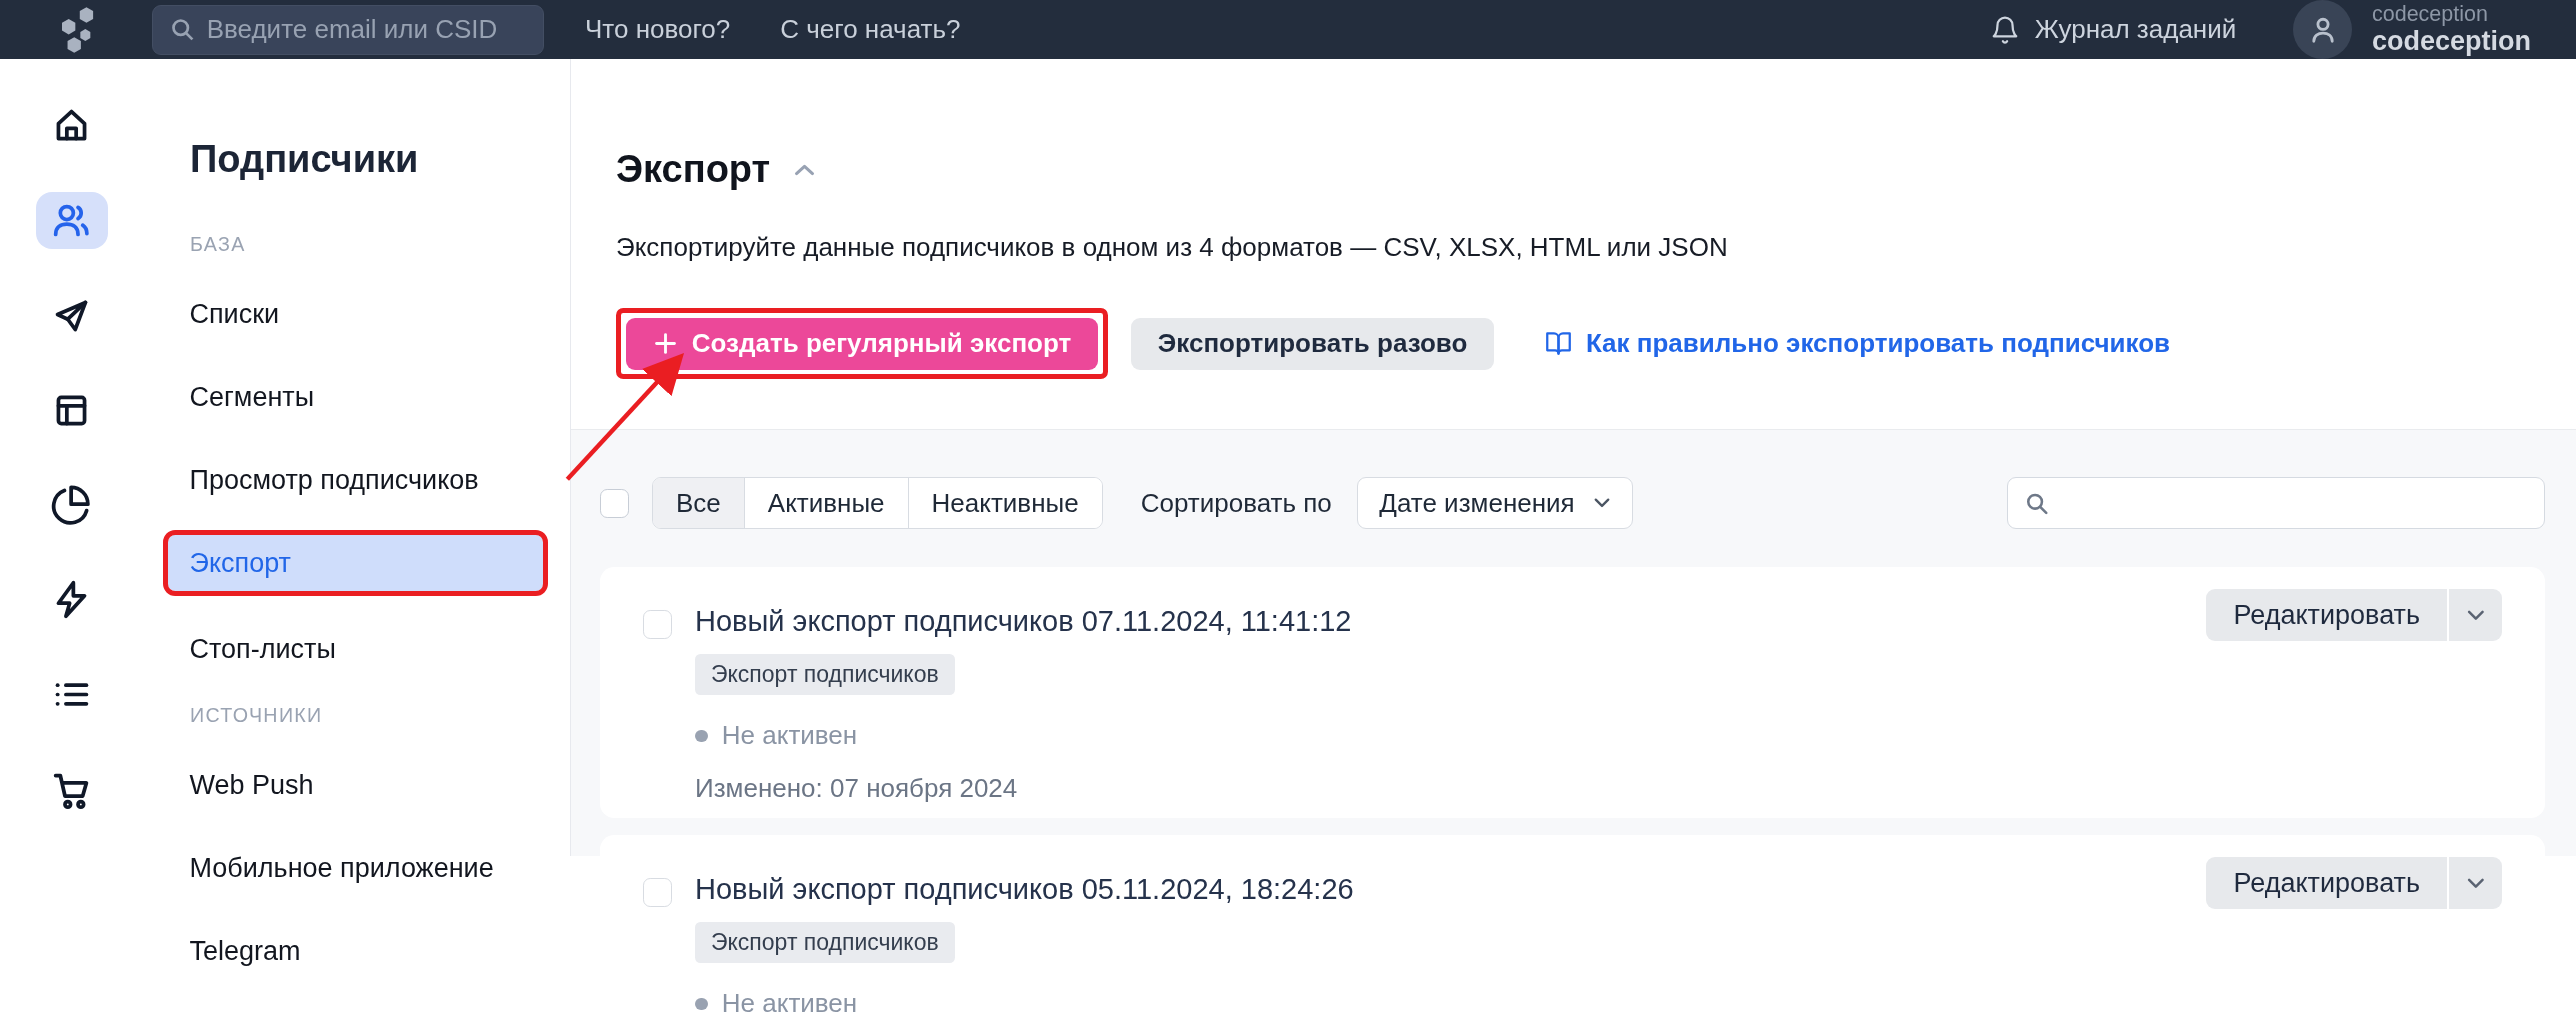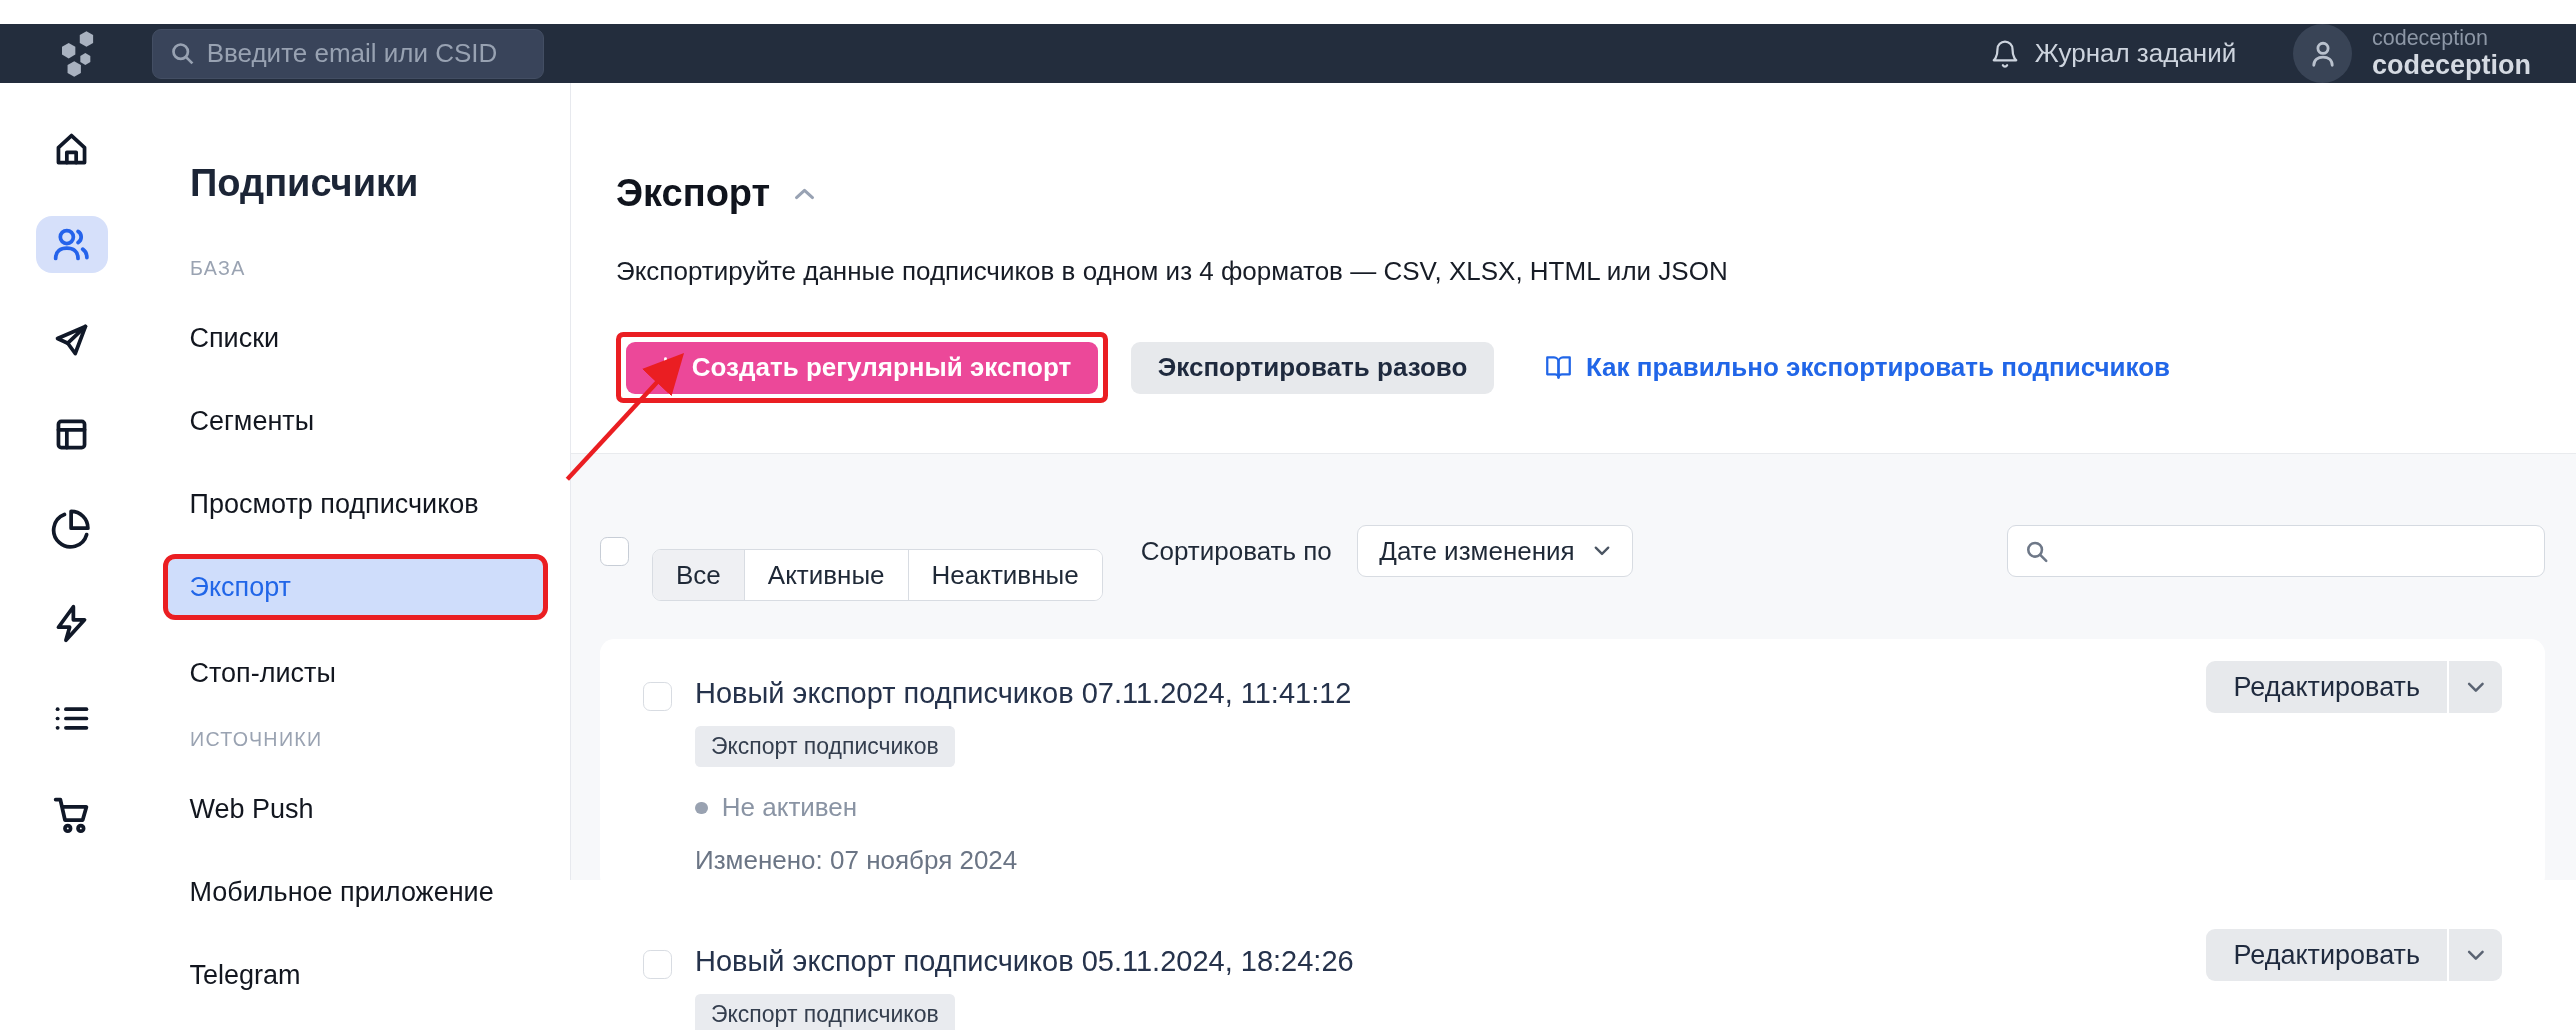--- a/index.html
+++ b/index.html
@@ -1,20 +1,20 @@
 <!DOCTYPE html>
 <html style="font-size:14.3px"><head>
 <meta charset="utf-8">
 <style>
   * { margin:0; padding:0; box-sizing:border-box; }
   html,body { width:2576px; height:1030px; overflow:hidden; background:#fff;
     font-family:"Liberation Sans","DejaVu Sans",sans-serif; }
 
   
-  .topbar { height:59px; background:#232d3d; display:flex; align-items:center; padding:0 45px 0 52px;margin-top:24px; }
+  .topbar { height:59px; background:#232d3d; display:flex; align-items:center; padding:0 45px 0 52px; }
   .logo { width:50px; height:50px; margin-right:50px; flex:0 0 auto; }
   .top-search { width:392px; height:50px; background:#39445a; border:1.8px solid #434e63; border-radius:9px;
     display:flex; align-items:center; padding:0 16px; margin-right:41px; }
   .top-search svg { flex:0 0 auto; margin-right:10.7px; }
   .top-search input { background:transparent; border:none; outline:none; width:100%;
     font-size:26px; color:#dfe4ec; font-family:inherit; }
   .top-search input::placeholder { color:#98a2b2; }
   .top-nav { display:flex; gap:50px; }
   .top-link { color:#c9d0da; font-size:26px; cursor:pointer; }
   .top-spacer { flex:1; }
@@ -58,21 +58,21 @@
   .btn-primary { height:52px; background:#ec4899; color:#fff; border:none; border-radius:9px;
     font-size:26px; font-weight:bold; font-family:inherit; display:flex; align-items:center; gap:14.3px;
     padding:16px 27px; cursor:pointer; }
   .btn-secondary { height:52px; background:#e7e9ec; color:#1f2a3e; border:none; border-radius:9px;
     font-size:26px; font-weight:bold; font-family:inherit; padding:0 27px; cursor:pointer; margin-right:50px; }
   .help-link { display:flex; align-items:center; gap:12.5px; color:#2166e8; font-size:26px; font-weight:bold; cursor:pointer; }
 
   .list-area { padding:47px 31px 0 29px; }
   .filter-row { display:flex; align-items:center; margin-bottom:38px; }
   .checkbox { width:29px; height:29px; border:1.8px solid #c7cdd6; border-radius:7.2px; background:#fff; cursor:pointer; flex:0 0 auto; }
-  .segmented { display:flex; border:1.8px solid #d8dce2; border-radius:9px; overflow:hidden; margin-left:23px; background:#fff;margin-top:48px; }
+  .segmented { display:flex; border:1.8px solid #d8dce2; border-radius:9px; overflow:hidden; margin-left:23px; background:#fff; }
   .seg { height:50px; display:flex; align-items:center; padding:0 23px; font-size:26px; color:#1f2937;
     border-right:1.8px solid #d8dce2; cursor:pointer; background:#fff; }
   .seg:last-child { border-right:none; }
   .seg.active { background:#eff0f3; }
   .sort-label { font-size:26px; color:#1f2937; margin-left:38px; }
   .sort-dd { margin-left:25px; height:52px; border:1.8px solid #d8dce2; border-radius:9px; background:#fff;
     display:flex; align-items:center; gap:18px; padding:0 21.5px; font-size:26px; color:#1f2937; cursor:pointer; }
   .filter-spacer { flex:1; }
   .list-search { width:538px; height:52px; border:1.8px solid #d5dae1; border-radius:9px; background:#fff;
     display:flex; align-items:center; padding:0 16px; }
@@ -112,20 +112,24 @@
   </svg>
 
   <div class="top-search">
     <svg width="27" height="27" viewBox="0 0 30 30" fill="none" stroke="#98a2b2" stroke-width="3">
       <circle cx="13" cy="13" r="8"></circle>
         <line x1="19" y1="19" x2="26" y2="26"></line>
     </svg>
     <input type="text" placeholder="Введите email или CSID" style="">
   </div>
 
+  <nav class="top-nav">
+    <span class="top-link">Что нового?</span>
+    <span class="top-link">С чего начать?</span>
+  </nav>
 
   <div class="top-spacer"></div>
 
   <div class="tasks">
     <svg width="30" height="30" viewBox="0 0 24 24" fill="none" stroke="#cdd4de" stroke-width="1.8" stroke-linecap="round" stroke-linejoin="round">
       <path d="M6 8a6 6 0 0 1 12 0c0 7 3 9 3 9H3s3-2 3-9"></path>
         <path d="M10.3 21a1.94 1.94 0 0 0 3.4 0"></path>
     </svg>
     <span>Журнал заданий</span>
   </div>

